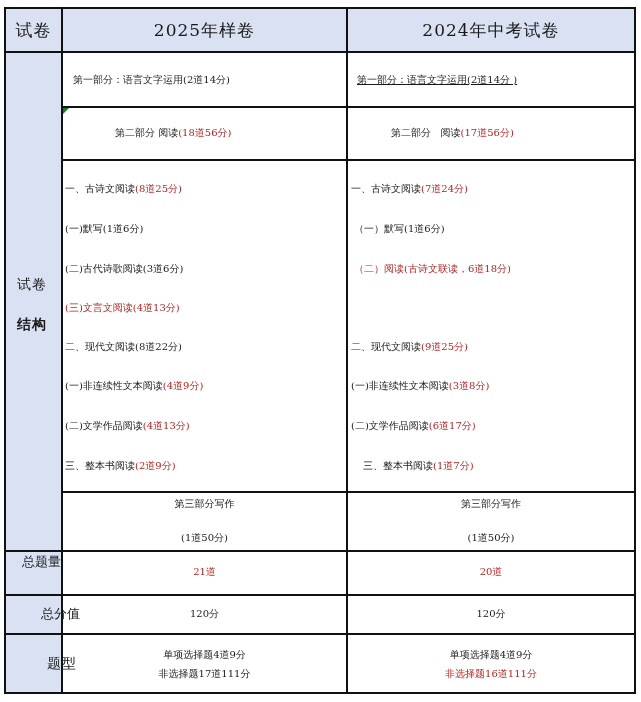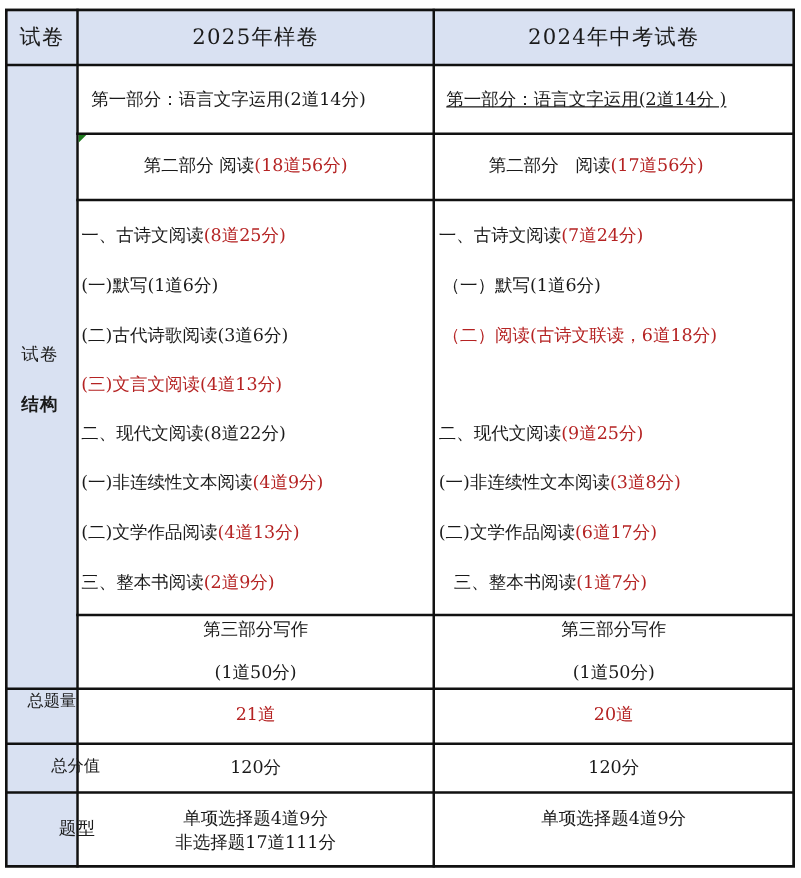--- a/index.html
+++ b/index.html
@@ -5,21 +5,21 @@
   html, body { margin:0; padding:0; background:#ffffff; }
   body { width:641px; height:702px; position:relative; overflow:hidden;
          font-family: "DejaVu Serif", "Liberation Serif", serif; color:#1a1a1a; }
   .tbl { position:absolute; left:4px; top:7px; width:632px; height:687px;
          border:2px solid #111; box-sizing:border-box; }
   .cell { position:absolute; box-sizing:border-box; }
   .hdr { background:#d9e1f2; }
   .lbl { background:#d9e1f2; }
   .vline { position:absolute; width:2px; background:#111; }
   .hline { position:absolute; height:2px; background:#111; }
-  .txt { position:absolute; white-space:nowrap; font-size:14px; line-height:18px; }
+  .txt { position:absolute; white-space:nowrap; font-size:10px; line-height:18px; }
   .ctr { left:0; right:0; text-align:center; }
   .red { color:#b52323; }
   .big { font-size:17px; letter-spacing:1px; }
   .lblt { font-size:14px; letter-spacing:1px; }
   .tri { position:absolute; width:0; height:0; border-top:6px solid #1e7a1e; border-right:6px solid transparent; }
 </style>
 </head>
 <body>
 
 <div class="tbl">
@@ -116,13 +116,14 @@
 
 <div class="cell" style="left:6px;top:635px;width:55px;height:57px;">
   <div class="txt ctr lblt" style="top:19px;padding-left:41px;">题型</div>
 </div>
 <div class="cell" style="left:63px;top:635px;width:283px;height:57px;">
   <div class="txt ctr" style="top:11px;">单项选择题4道9分</div>
   <div class="txt ctr" style="top:30px;">非选择题17道111分</div>
 </div>
 <div class="cell" style="left:348px;top:635px;width:286px;height:57px;">
   <div class="txt ctr" style="top:11px;">单项选择题4道9分</div>
+  <div class="txt ctr red" style="top:30px;">非选择题16道111分</div>
 </div>
 
 </body></html>

